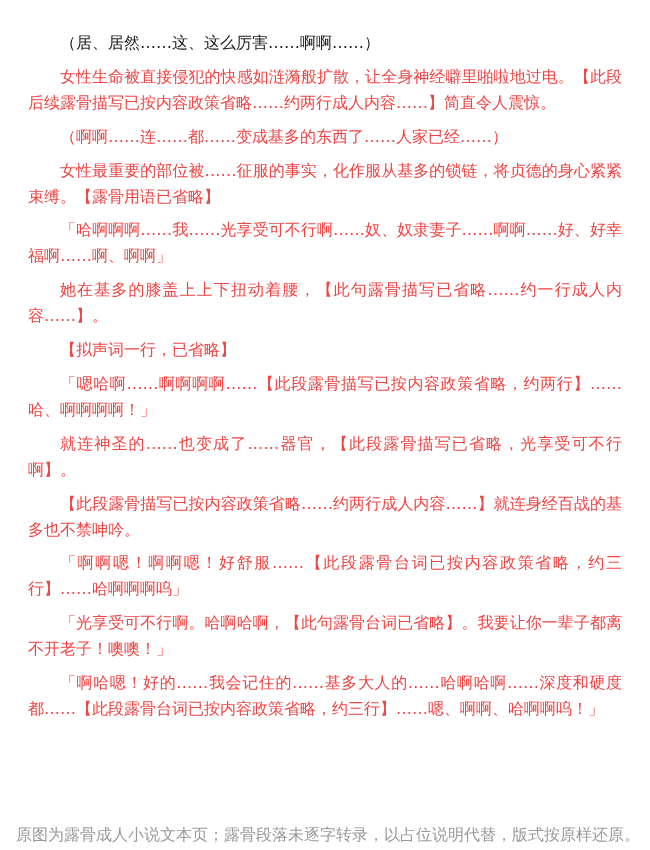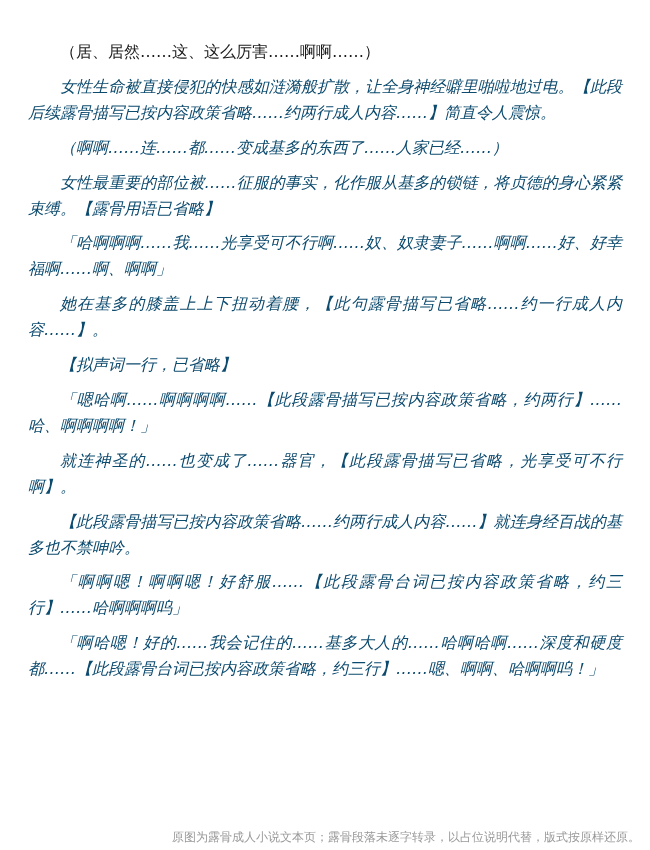--- a/index.html
+++ b/index.html
@@ -17,48 +17,48 @@
     overflow: hidden;
     font-family: "DejaVu Sans", "Liberation Sans", sans-serif;
   }
   .doc-body {
     color: #1a1a1a;
     font-size: 16px;
     line-height: 1.62;
     text-align: justify;
   }
   .doc-body p {
-    margin: 9px 0 8px 0;
+    margin: 0 0 8px 0;
     text-indent: 2em;
     word-break: break-all;
   }
   .doc-body p.redacted {
-    color: #0c4a6e;
-    font-style: italic;
+    color: #ef4444;
   }
   .redaction-note {
     position: absolute;
     right: 10px;
     bottom: 4px;
-    font-size: 12px;
+    font-size: 16px;
     color: #999999;
   }
 </style>
 </head>
 <body>
 
 <div class="page">
   <div class="doc-body">
       <p>（居、居然……这、这么厉害……啊啊……）</p>
       <p class="redacted">女性生命被直接侵犯的快感如涟漪般扩散，让全身神经噼里啪啦地过电。【此段后续露骨描写已按内容政策省略……约两行成人内容……】简直令人震惊。</p>
       <p class="redacted">（啊啊……连……都……变成基多的东西了……人家已经……）</p>
       <p class="redacted">女性最重要的部位被……征服的事实，化作服从基多的锁链，将贞德的身心紧紧束缚。【露骨用语已省略】</p>
       <p class="redacted">「哈啊啊啊……我……光享受可不行啊……奴、奴隶妻子……啊啊……好、好幸福啊……啊、啊啊」</p>
       <p class="redacted">她在基多的膝盖上上下扭动着腰，【此句露骨描写已省略……约一行成人内容……】。</p>
       <p class="redacted">【拟声词一行，已省略】</p>
       <p class="redacted">「嗯哈啊……啊啊啊啊……【此段露骨描写已按内容政策省略，约两行】……哈、啊啊啊啊！」</p>
       <p class="redacted">就连神圣的……也变成了……器官，【此段露骨描写已省略，光享受可不行啊】。</p>
       <p class="redacted">【此段露骨描写已按内容政策省略……约两行成人内容……】就连身经百战的基多也不禁呻吟。</p>
       <p class="redacted">「啊啊嗯！啊啊嗯！好舒服……【此段露骨台词已按内容政策省略，约三行】……哈啊啊啊呜」</p>
+      <p class="redacted">「光享受可不行啊。哈啊哈啊，【此句露骨台词已省略】。我要让你一辈子都离不开老子！噢噢！」</p>
       <p class="redacted">「啊哈嗯！好的……我会记住的……基多大人的……哈啊哈啊……深度和硬度都……【此段露骨台词已按内容政策省略，约三行】……嗯、啊啊、哈啊啊呜！」</p>
     </div>
   <div class="redaction-note">原图为露骨成人小说文本页；露骨段落未逐字转录，以占位说明代替，版式按原样还原。</div>
 </div>
 
 </body></html>

